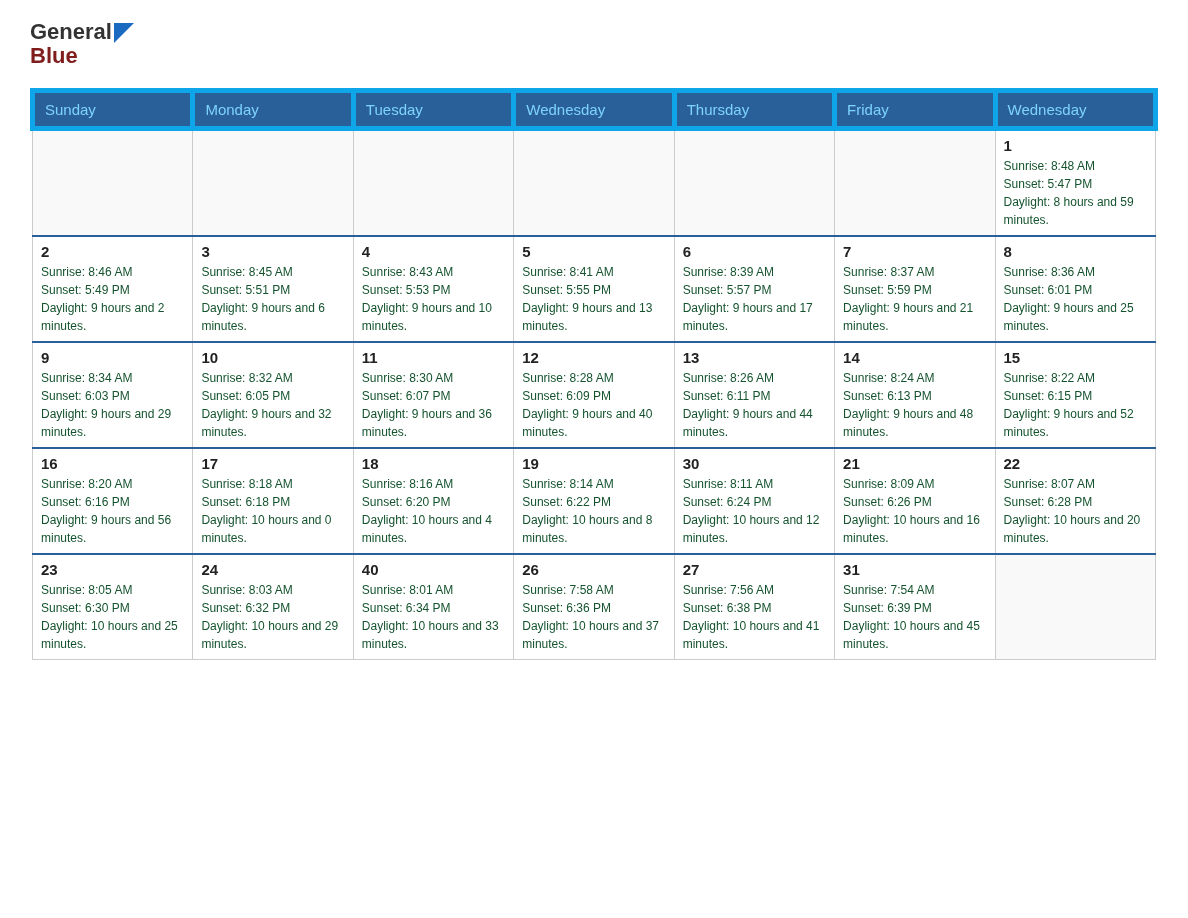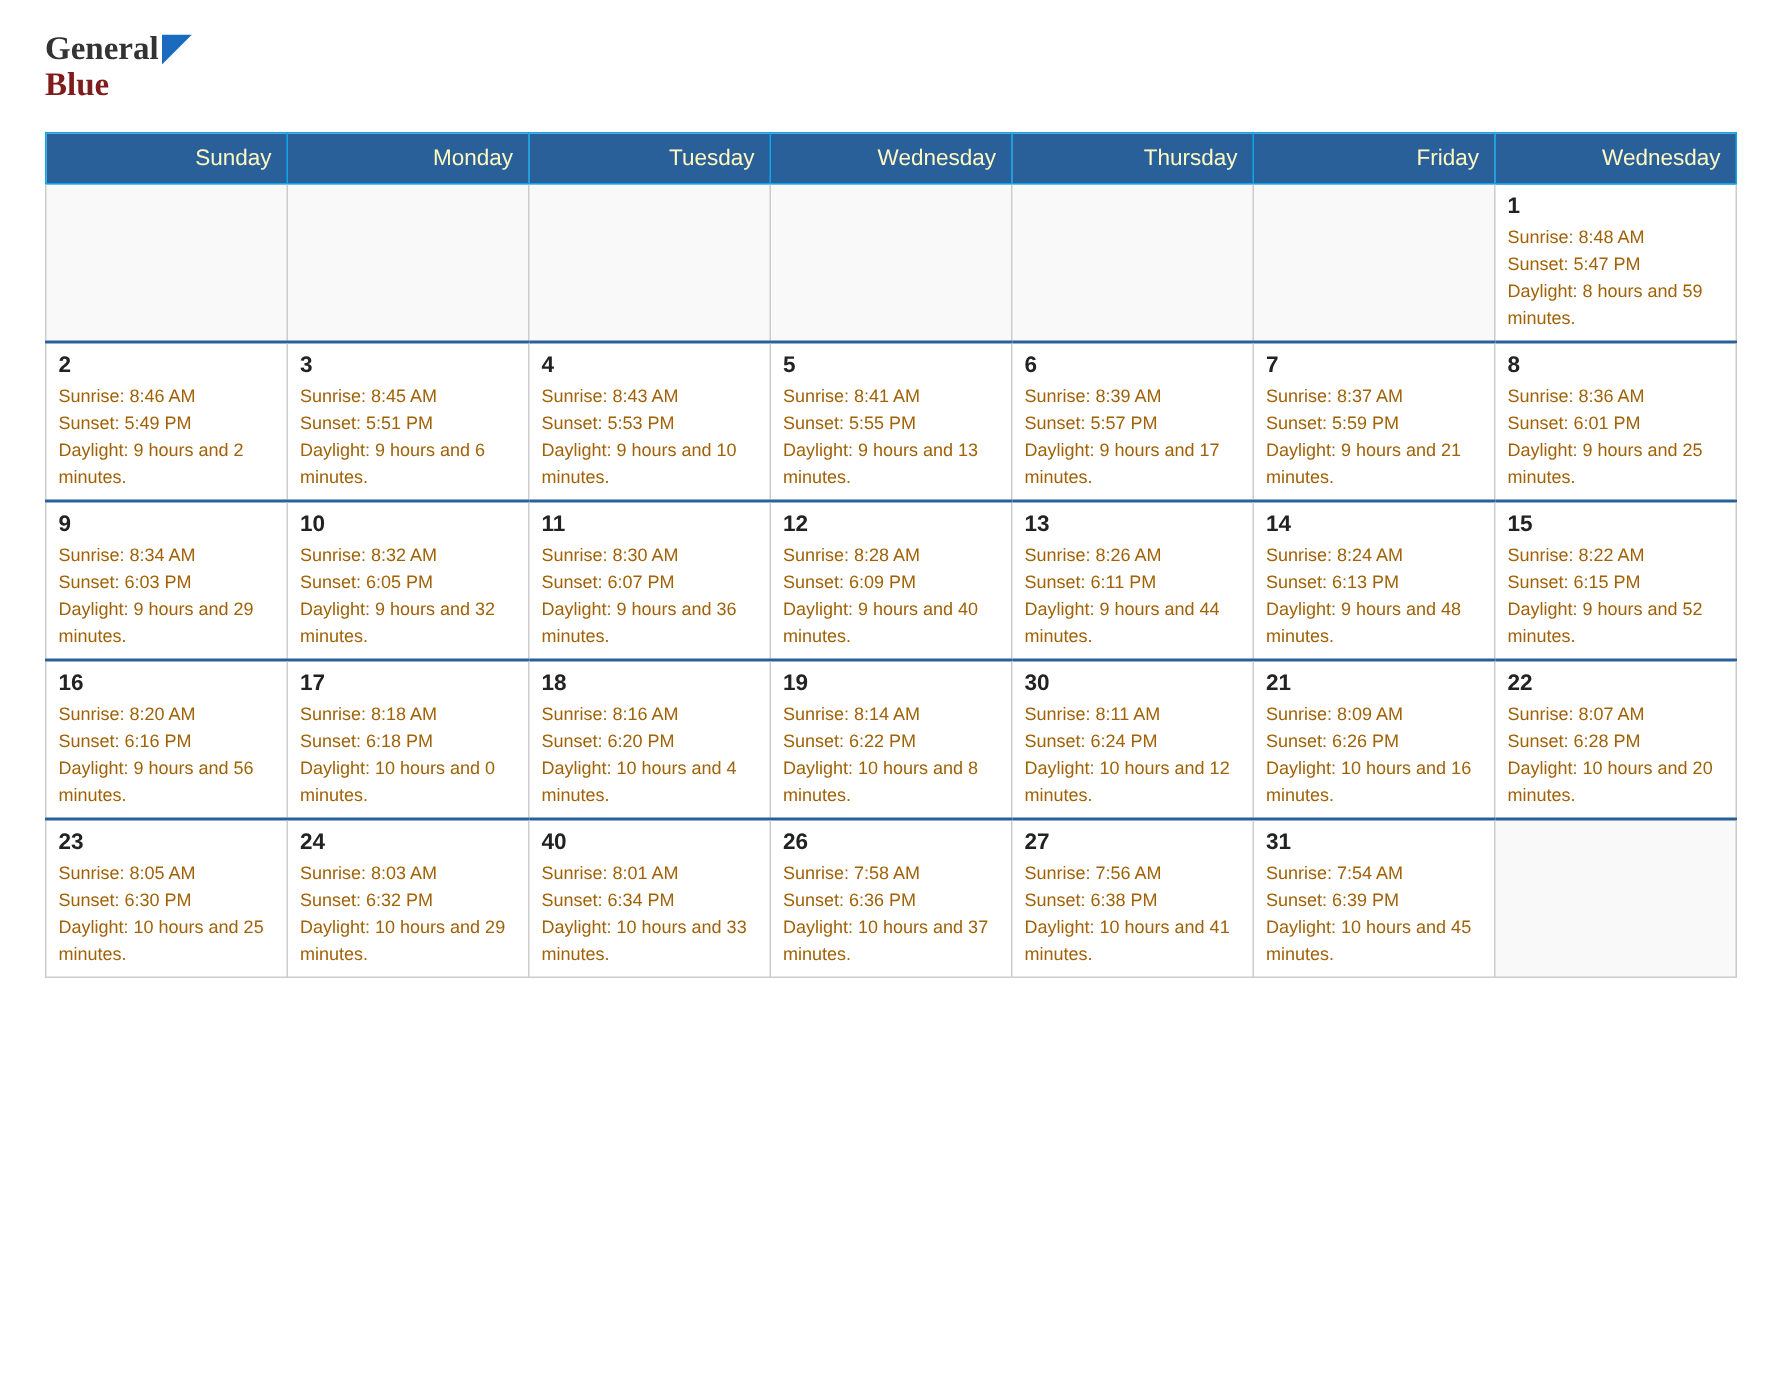--- a/index.html
+++ b/index.html
@@ -7,21 +7,20 @@
       font-family: Arial, sans-serif;
       background: #fff;
       padding: 20px 30px;
       color: #333;
     }
     .header {
       display: flex;
       justify-content: space-between;
       align-items: flex-end;
       margin-bottom: 20px;
-      font-family: Liberation Serif, serif;
     }
     .logo {
       display: flex;
       align-items: center;
     }
     .logo-text-general {
       font-size: 22px;
       font-weight: bold;
       color: #333;
     }
@@ -53,26 +52,26 @@
       font-size: 22px;
       color: #555;
       margin-top: 4px;
     }
     .calendar {
       width: 100%;
       border-collapse: collapse;
     }
     .calendar th {
       background-color: #2a6099;
-      color: #fef9c3;
+      color: #7dd3fc;
       font-size: 15px;
       font-weight: normal;
       padding: 8px 10px;
-      text-align: right;
-      border: 1px solid #0ea5e9;
+      text-align: left;
+      border: 5px solid #0ea5e9;
     }
     .calendar td {
       vertical-align: top;
       border: 1px solid #ccc;
       padding: 6px 8px;
       width: 14.28%;
       min-height: 90px;
       font-size: 12.5px;
       color: #333;
     }
@@ -80,21 +79,21 @@
       background: #f9f9f9;
     }
     .day-number {
       font-size: 15px;
       font-weight: bold;
       color: #222;
       margin-bottom: 3px;
     }
     .day-info {
       font-size: 12px;
-      color: #a16207;
+      color: #14532d;
       line-height: 1.5;
     }
     .calendar tr td {
       border-top: 2px solid #2a6099;
     }
     .calendar tr:first-child td {
       border-top: 1px solid #2a6099;
     }
   </style>
 </head>

